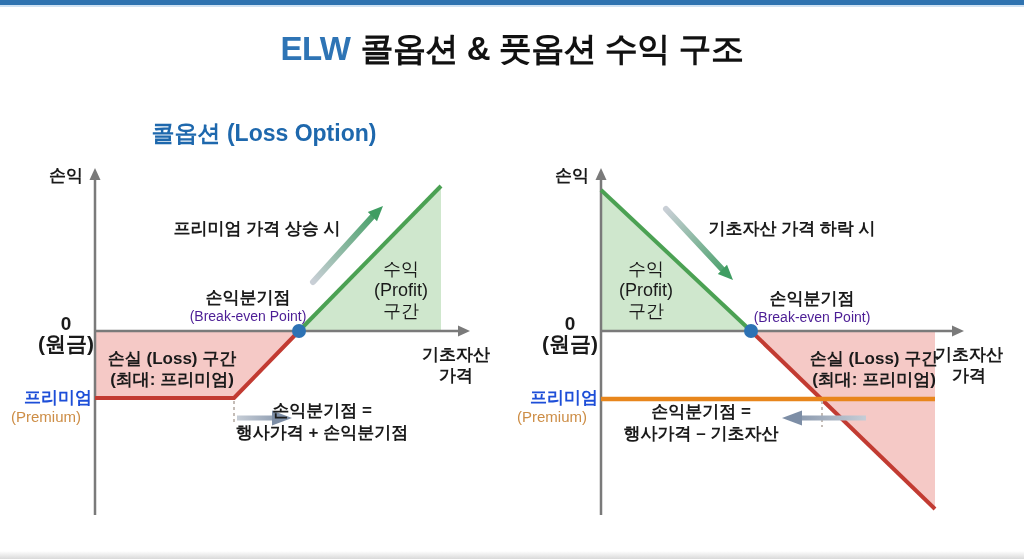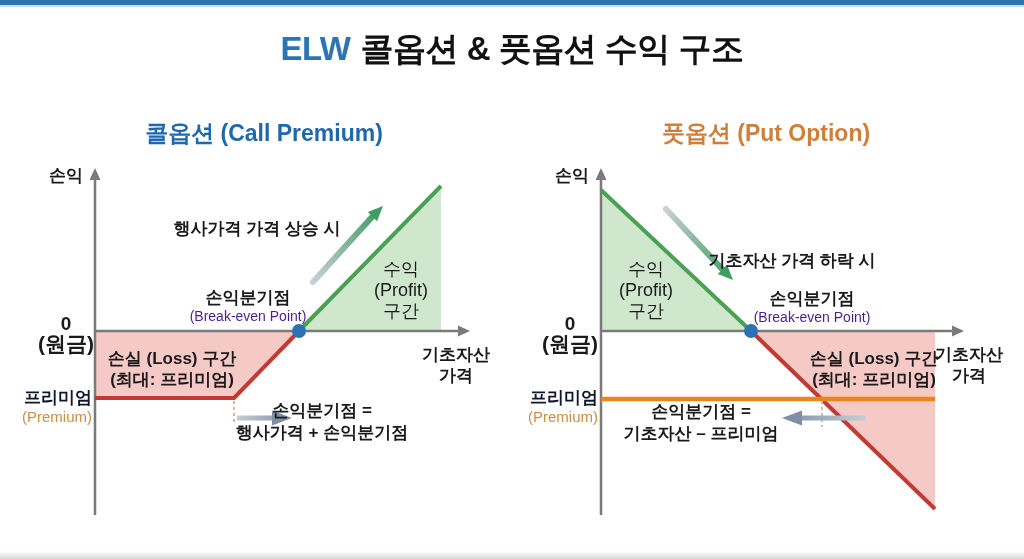--- a/index.html
+++ b/index.html
@@ -20,38 +20,37 @@
   .chart-title.call{left:264px;color:#1e68ad;}
   .chart-title.put{left:766px;color:#ce7f3a;}
   svg{position:absolute;left:0;top:0;}
   .lbl{position:absolute;white-space:nowrap;transform:translateX(-50%);text-align:center;}
   .lbl.leftalign{transform:none;text-align:right;}
   .b17{font-size:17px;font-weight:800;line-height:21px;}
   .b18{font-size:18px;font-weight:400;line-height:21px;}
   .sub14{font-size:14px;font-weight:400;line-height:16px;color:#4c1d95;}
   .origin-1{font-size:19px;font-weight:800;line-height:21px;}
   .origin-2{font-size:21px;font-weight:800;line-height:20px;}
-  .premium-1{font-size:17px;font-weight:800;line-height:20px;color:#0f172a;}
-  .premium-2{font-size:15px;font-weight:400;line-height:18px;color:#cd8d45;}
+  .premium-1{font-size:17px;font-weight:800;line-height:20px;color:#1d4ed8;}
+  .premium-2{font-size:15px;font-weight:400;line-height:18px;color:#cd8d45;text-align:center;}
   .formula{font-size:17px;font-weight:800;line-height:22px;}
 </style>
 </head>
 <body>
 
 <div id="stage">
 
   <div class="topbar"></div>
   <div class="topbar-under"></div>
 
   <div class="main-title">
     <span class="accent">ELW</span><span>콜옵션 &amp; 풋옵션 수익 구조</span>
   </div>
 
-  <div class="chart-title call">콜옵션 (Call Premium)</div>
-  <div class="chart-title put">풋옵션 (Put Option)</div>
+  <div class="chart-title call">콜옵션 (Loss Option)</div>
 
   <svg width="1024" height="559" viewBox="0 0 1024 559">
     <defs>
       <linearGradient id="gradUp" gradientUnits="userSpaceOnUse" x1="313" y1="282" x2="380" y2="210">
         <stop offset="0" stop-color="#c9cfd6"></stop>
           <stop offset="1" stop-color="#3f9d62"></stop>
       </linearGradient>
       <linearGradient id="gradDown" gradientUnits="userSpaceOnUse" x1="666" y1="209" x2="732" y2="278">
         <stop offset="0" stop-color="#c9cfd6"></stop>
           <stop offset="1" stop-color="#3f9d62"></stop>
@@ -134,21 +133,21 @@
     <g>
       <line x1="666" y1="209" x2="722" y2="269" stroke="url(#gradDown)" stroke-width="6" stroke-linecap="round"></line>
       <polygon points="733,280 717.8,274 727,264.8" fill="#3f9d62"></polygon>
     </g>
     <g>
       <circle cx="751" cy="331" r="7" fill="#2d72b4"></circle>
     </g>
   </svg>
 
   <div class="lbl b17" style="left:66px;top:165px;">손익</div>
-  <div class="lbl b17" style="left:257px;top:218px;">행사가격 가격 상승 시</div>
+  <div class="lbl b17" style="left:257px;top:218px;">프리미엄 가격 상승 시</div>
   <div class="lbl" style="left:248px;top:287px;">
     <div class="b17">손익분기점</div>
     <div class="sub14">(Break-even Point)</div>
   </div>
   <div class="lbl b18" style="left:401px;top:259px;">
     <div>수익</div>
     <div>(Profit)</div>
     <div>구간</div>
   </div>
   <div class="lbl" style="left:66px;top:313px;">
@@ -166,21 +165,21 @@
   <div class="lbl formula" style="left:322px;top:400px;">
     <div>손익분기점 =</div>
     <div>행사가격 + 손익분기점</div>
   </div>
   <div class="lbl b17" style="left:456px;top:344px;">
     <div>기초자산</div>
     <div>가격</div>
   </div>
 
   <div class="lbl b17" style="left:572px;top:165px;">손익</div>
-  <div class="lbl b17" style="left:792px;top:218px;margin-top:32px;">기초자산 가격 하락 시</div>
+  <div class="lbl b17" style="left:792px;top:218px;">기초자산 가격 하락 시</div>
   <div class="lbl b18" style="left:646px;top:259px;">
     <div>수익</div>
     <div>(Profit)</div>
     <div>구간</div>
   </div>
   <div class="lbl" style="left:812px;top:288px;">
     <div class="b17">손익분기점</div>
     <div class="sub14">(Break-even Point)</div>
   </div>
   <div class="lbl" style="left:570px;top:313px;">
@@ -190,21 +189,21 @@
   <div class="lbl b17" style="left:874px;top:348px;">
     <div>손실 (Loss) 구간</div>
     <div>(최대: 프리미엄)</div>
   </div>
   <div class="lbl leftalign" style="left:506px;width:92px;top:388px;">
     <div class="premium-1">프리미엄</div>
     <div class="premium-2">(Premium)</div>
   </div>
   <div class="lbl formula" style="left:701px;top:401px;">
     <div>손익분기점 =</div>
-    <div>기초자산 – 프리미엄</div>
+    <div>행사가격 – 기초자산</div>
   </div>
   <div class="lbl b17" style="left:969px;top:344px;">
     <div>기초자산</div>
     <div>가격</div>
   </div>
 
   <div class="bottom-fade"></div>
 </div>
 
 </body></html>

